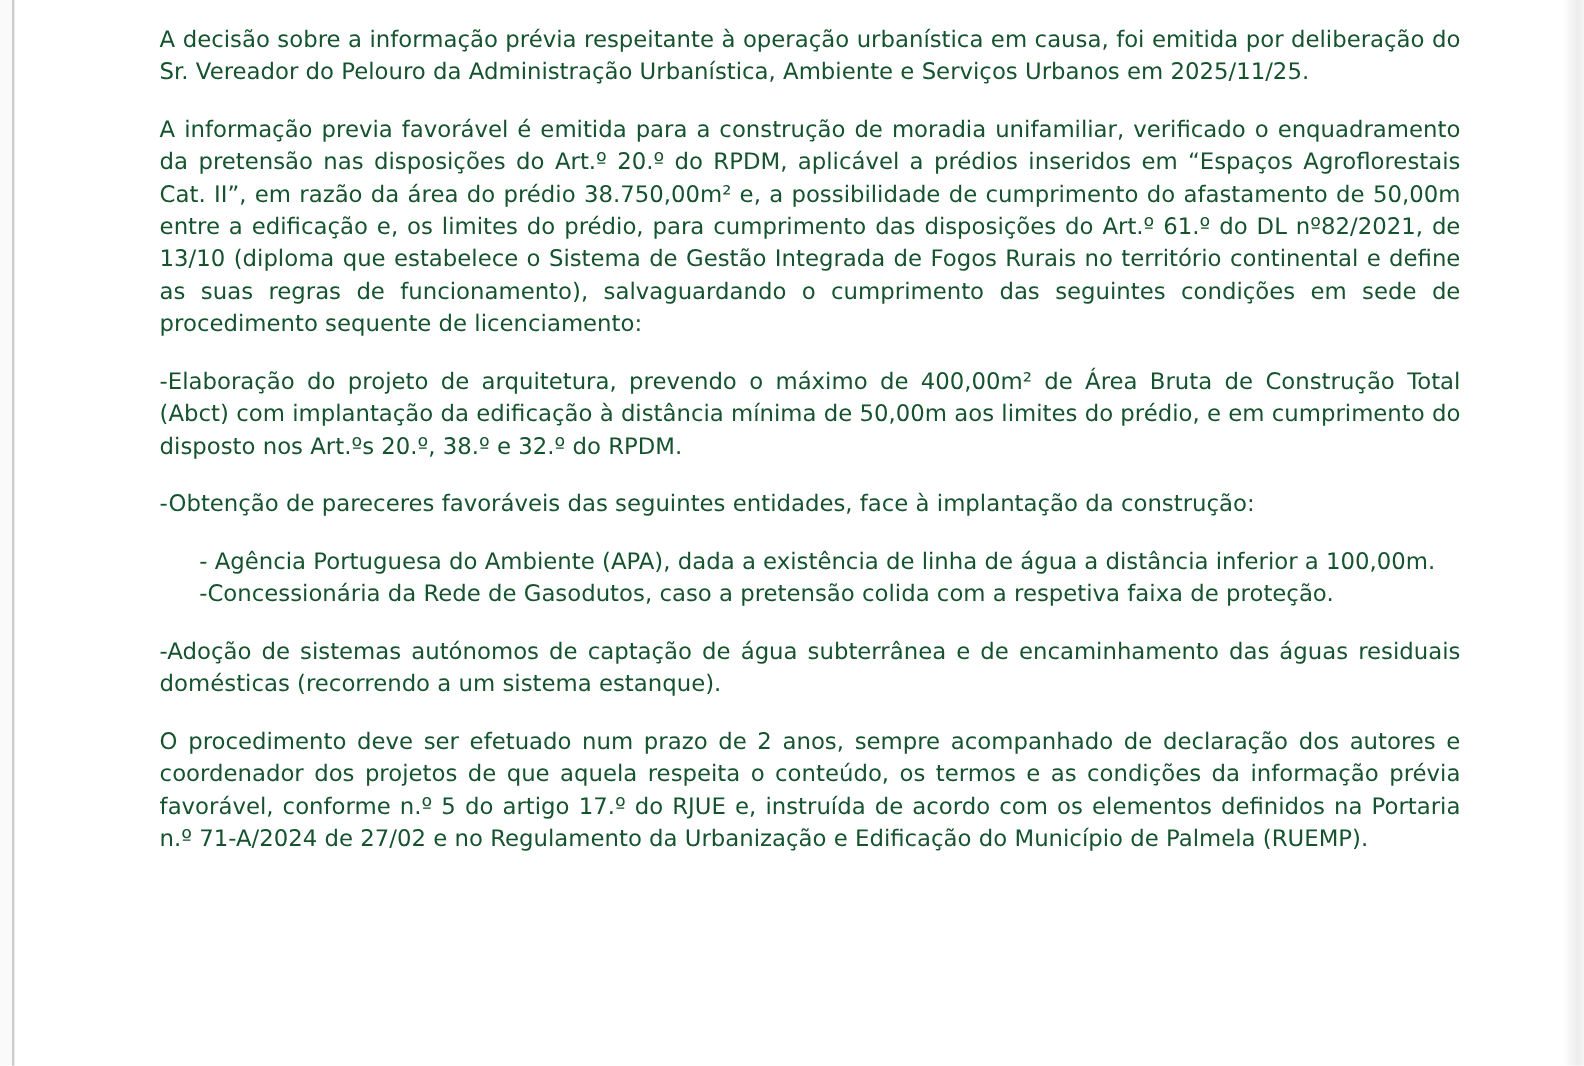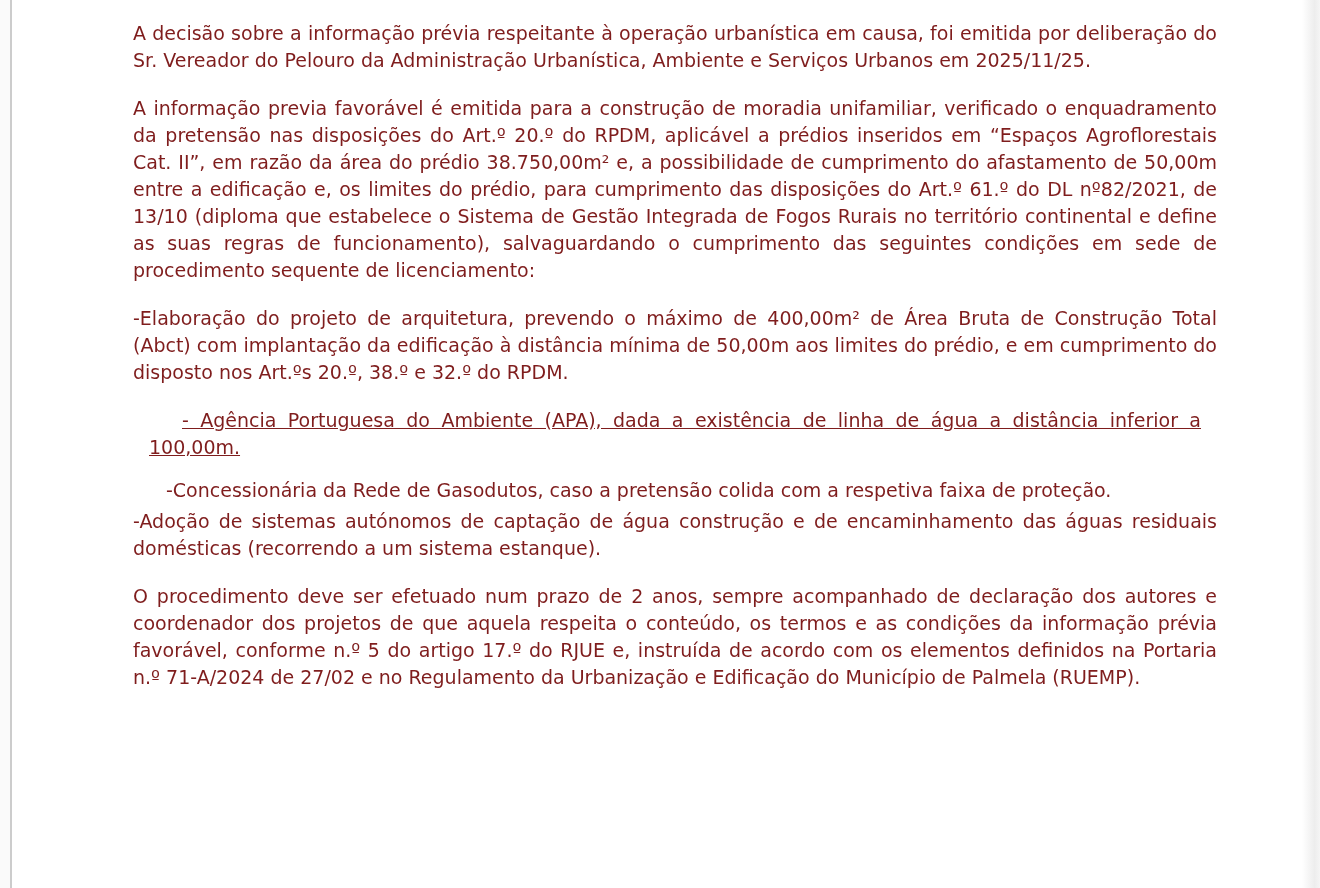--- a/index.html
+++ b/index.html
@@ -30,45 +30,45 @@
     width: 18px;
     height: 888px;
     background: linear-gradient(to right, #ffffff 0%, #ededed 70%, #f5f5f5 100%);
   }
   .content {
     position: absolute;
     left: 133px;
     top: 0;
     width: 1084px;
     padding-top: 20px;
-    color: #7f1d1d;
+    color: #14532d;
     font-size: 19px;
     line-height: 27px;
     text-align: justify;
   }
   .para {
     margin: 0 0 21px 0;
   }
   .para.sub {
-    margin: 16px;
+    margin: 0;
     text-indent: 33px;
-    text-decoration: underline;
   }
   .para.sub-last {
-    margin: 0 0 4px 0;
+    margin: 0 0 21px 0;
     text-indent: 33px;
   }
 </style>
 </head>
 <body>
 
 <div class="left-gutter"></div>
 <div class="right-edge"></div>
 
 <div class="content">
   <p class="para">A decisão sobre a informação prévia respeitante à operação urbanística em causa, foi emitida por deliberação do Sr. Vereador do Pelouro da Administração Urbanística, Ambiente e Serviços Urbanos em 2025/11/25.</p>
   <p class="para">A informação previa favorável é emitida para a construção de moradia unifamiliar, verificado o enquadramento da pretensão nas disposições do Art.º 20.º do RPDM, aplicável a prédios inseridos em “Espaços Agroflorestais Cat. II”, em razão da área do prédio 38.750,00m² e, a possibilidade de cumprimento do afastamento de 50,00m entre a edificação e, os limites do prédio, para cumprimento das disposições do Art.º 61.º do DL nº82/2021, de 13/10 (diploma que estabelece o Sistema de Gestão Integrada de Fogos Rurais no território continental e define as suas regras de funcionamento), salvaguardando o cumprimento das seguintes condições em sede de procedimento sequente de licenciamento:</p>
   <p class="para">-Elaboração do projeto de arquitetura, prevendo o máximo de 400,00m² de Área Bruta de Construção Total (Abct) com implantação da edificação à distância mínima de 50,00m aos limites do prédio, e em cumprimento do disposto nos Art.ºs 20.º, 38.º e 32.º do RPDM.</p>
+  <p class="para">-Obtenção de pareceres favoráveis das seguintes entidades, face à implantação da construção:</p>
   <p class="para sub">- Agência Portuguesa do Ambiente (APA), dada a existência de linha de água a distância inferior a 100,00m.</p>
   <p class="para sub-last">-Concessionária da Rede de Gasodutos, caso a pretensão colida com a respetiva faixa de proteção.</p>
-  <p class="para">-Adoção de sistemas autónomos de captação de água construção e de encaminhamento das águas residuais domésticas (recorrendo a um sistema estanque).</p>
+  <p class="para">-Adoção de sistemas autónomos de captação de água subterrânea e de encaminhamento das águas residuais domésticas (recorrendo a um sistema estanque).</p>
   <p class="para">O procedimento deve ser efetuado num prazo de 2 anos, sempre acompanhado de declaração dos autores e coordenador dos projetos de que aquela respeita o conteúdo, os termos e as condições da informação prévia favorável, conforme n.º 5 do artigo 17.º do RJUE e, instruída de acordo com os elementos definidos na Portaria n.º 71-A/2024 de 27/02 e no Regulamento da Urbanização e Edificação do Município de Palmela (RUEMP).</p>
 </div>
 
 </body></html>

